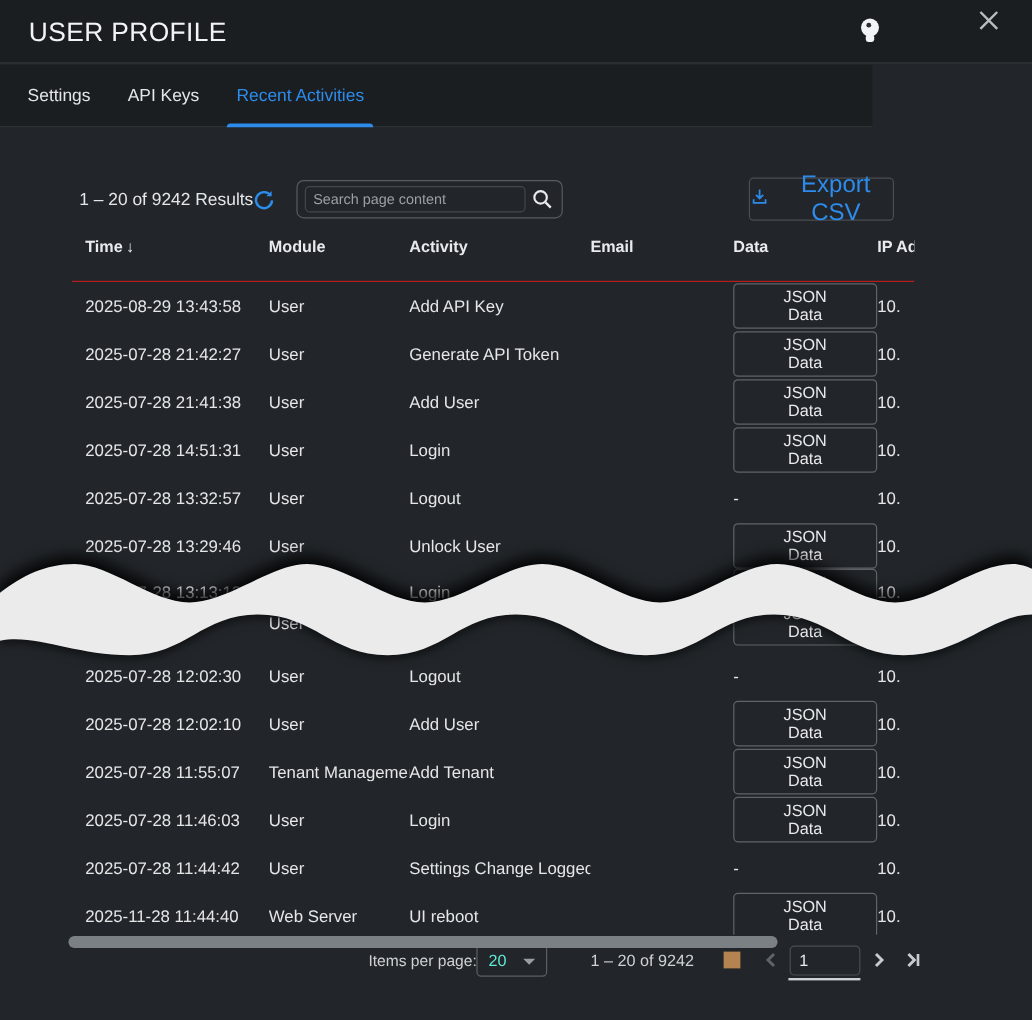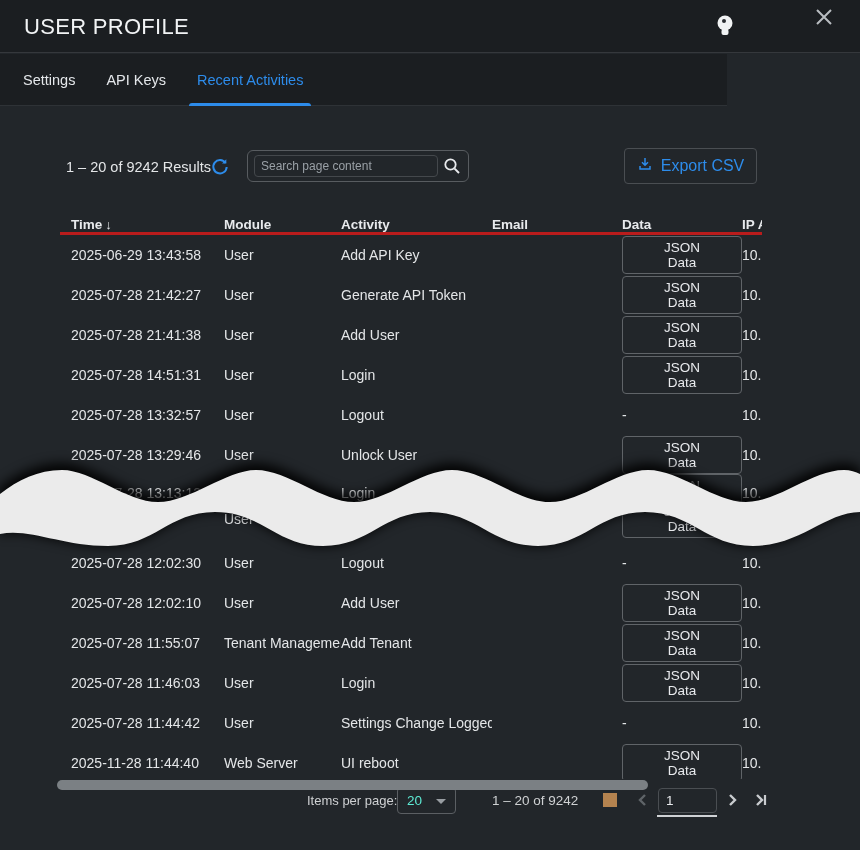--- a/index.html
+++ b/index.html
@@ -19,31 +19,31 @@
   .tab.active { color:#2d8ceb; }
   .tab.active::after { content:""; position:absolute; left:-8px; right:-8px; bottom:0; height:3px; background:#2d8ceb; border-radius:3px 3px 0 0; }
 
   
   .results { position:absolute; left:66px; top:159px; font-size:14.5px; color:#e4e6e8; }
   .refresh { position:absolute; left:210px; top:157px; width:20px; height:20px; cursor:pointer; }
   .searchbox { position:absolute; left:247px; top:150px; width:222px; height:32px; border:1px solid #585c60; border-radius:6px; display:flex; align-items:center; }
   .searchbox input { width:184px; height:22px; margin-left:6px; background:transparent; border:1px solid #44484c; border-radius:4px; color:#e8eaed; font-size:12px; padding:0 6px; outline:none; font-family:"Liberation Sans",sans-serif; }
   .searchbox input::placeholder { color:#9aa0a6; }
   .search-ic { margin-left:5px; width:18px; height:18px; cursor:pointer; }
-  .export { position:absolute; left:624px; top:148px; width:133px; height:36px; background:transparent; border:1px solid #4a4e52; border-radius:4px; color:#2d8ceb; font-size:16px; display:flex; align-items:center; justify-content:center; gap:8px; cursor:pointer; font-family:"Liberation Sans",sans-serif; }
+  .export { position:absolute; left:624px; top:148px; width:121px; height:36px; background:transparent; border:1px solid #4a4e52; border-radius:4px; color:#2d8ceb; font-size:20px; display:flex; align-items:center; justify-content:center; gap:8px; cursor:pointer; font-family:"Liberation Sans",sans-serif; }
 
   
   .table { position:absolute; left:60px; top:198px; width:702px; height:581px; overflow:hidden; z-index:1; }
-  .thead { display:flex; height:37px; align-items:flex-end; border-bottom:3px solid #b91c1c; font-size:13.5px; font-weight:700; color:#e8eaed; }
+  .thead { display:flex; height:37px; align-items:flex-start; border-bottom:1px solid #b91c1c; font-size:13.5px; font-weight:700; color:#e8eaed; }
   .trow { display:flex; height:40px; align-items:center; font-size:14px; color:#e4e6e8; }
   .trow.torn { height:26px; }
   .c-time{ width:164px; flex:none; padding-left:11px; white-space:nowrap; overflow:hidden; }
   .c-module{ width:117px; flex:none; white-space:nowrap; overflow:hidden; }
   .c-activity{ width:151px; flex:none; white-space:nowrap; overflow:hidden; }
-  .c-email{ width:130px; flex:none; }
+  .c-email{ width:119px; flex:none; }
   .c-data{ width:120px; flex:none; }
   .c-ip{ width:48px; flex:none; white-space:nowrap; overflow:hidden; }
   .redact { width:64px; height:16px; background:#d5dcd5; }
   .json-btn { background:transparent; border:1px solid #606468; border-radius:4px; color:#e8eaed; font-size:13.5px; padding:3px 28px; cursor:pointer; font-family:"Liberation Sans",sans-serif; }
   .no-data { color:#e4e6e8; }
   .sort-ic { font-size:13px; margin-left:3px; font-weight:400; }
   .tearzone { position:relative; height:63px; }
   .tearzone .trow:first-child { margin-top:5px; }
 
   
@@ -126,21 +126,21 @@
         <span>Time</span><span class="sort-ic">↓</span>
       </span>
       <span class="c-module">Module</span>
       <span class="c-activity">Activity</span>
       <span class="c-email">Email</span>
       <span class="c-data">Data</span>
       <span class="c-ip">IP Address</span>
     </div>
     <div>
   <div class="trow">
-    <span class="c-time">2025-06-29 13:43:58</span>
+    <span class="c-time">2025-08-29 13:43:58</span>
     <span class="c-module">User</span>
     <span class="c-activity">Add API Key</span>
     <span class="c-email"><span class="redact"></span></span>
     <span class="c-data">
       <button class="json-btn">JSON Data</button>
       
     </span>
     <span class="c-ip">10.</span>
   </div>
 

